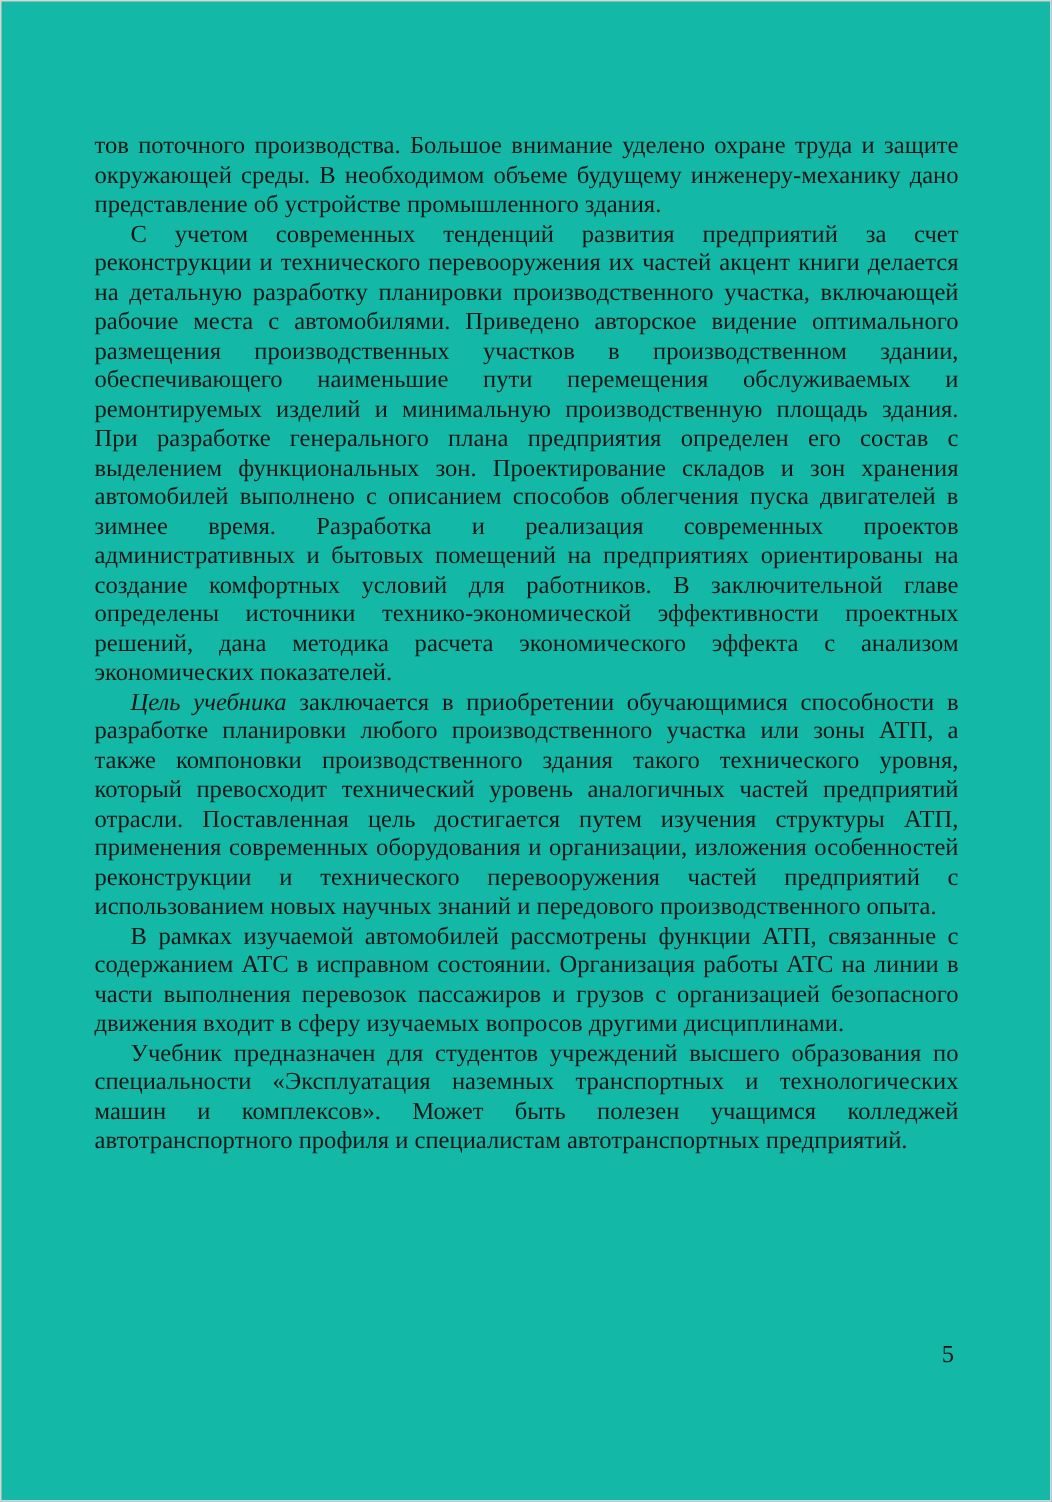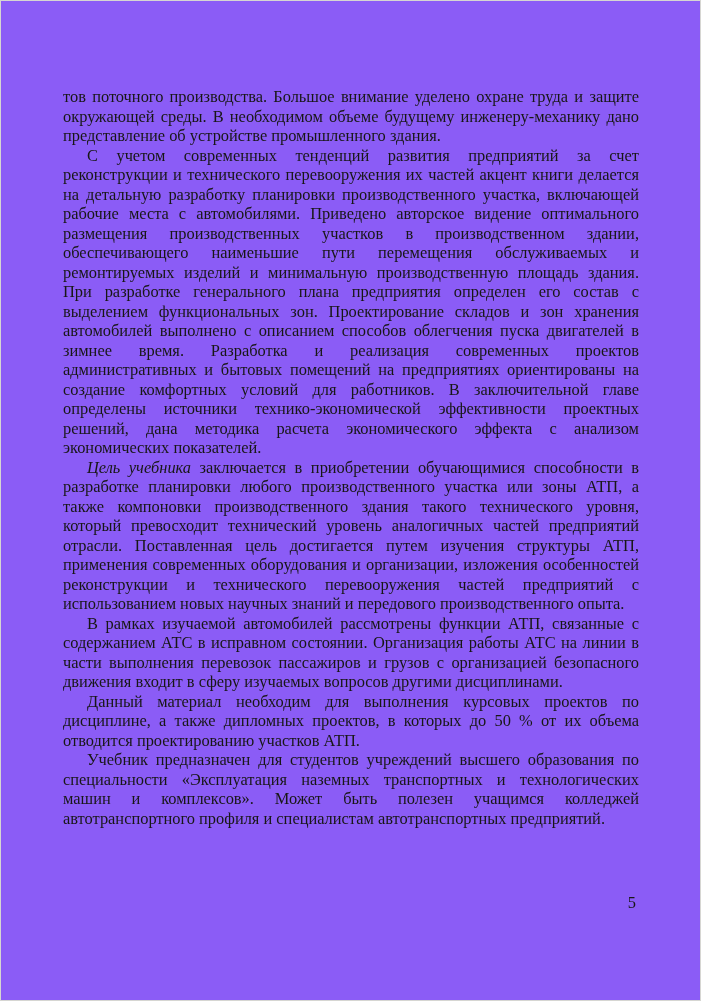--- a/index.html
+++ b/index.html
@@ -5,21 +5,21 @@
   html, body {
     margin: 0;
     padding: 0;
     background: #e8e8e6;
   }
   .page {
     position: relative;
     width: 701px;
     height: 1001px;
     margin: 0 auto;
-    background: #8b5cf6;
+    background: #14b8a6;
     box-sizing: border-box;
     border: 1px solid #d6d6d2;
     overflow: hidden;
     font-family: "Liberation Serif", "DejaVu Serif", serif;
     color: #181716;
   }
   .page-text {
     position: absolute;
     left: 62px;
     top: 86px;
@@ -52,17 +52,16 @@
 </style>
 </head>
 <body>
 
 <div class="page">
   <div class="page-text">
       <p class="no-indent">тов поточного производства. Большое внимание уделено охране труда и защите окружающей среды. В необходимом объеме будущему инженеру-механику дано представление об устройстве промышленного здания.</p>
       <p>С учетом современных тенденций развития предприятий за счет реконструкции и технического перевооружения их частей акцент книги делается на детальную разработку планировки производственного участка, включающей рабочие места с автомобилями. Приведено авторское видение оптимального размещения производственных участков в производственном здании, обеспечивающего наименьшие пути перемещения обслуживаемых и ремонтируемых изделий и минимальную производственную площадь здания. При разработке генерального плана предприятия определен его состав с выделением функциональных зон. Проектирование складов и зон хранения автомобилей выполнено с описанием способов облегчения пуска двигателей в зимнее время. Разработка и реализация современных проектов административных и бытовых помещений на предприятиях ориентированы на создание комфортных условий для работников. В заключительной главе определены источники технико-экономической эффективности проектных решений, дана методика расчета экономического эффекта с анализом экономических показателей.</p>
       <p><em>Цель учебника</em> заключается в приобретении обучающимися способности в разработке планировки любого производственного участка или зоны АТП, а также компоновки производственного здания такого технического уровня, который превосходит технический уровень аналогичных частей предприятий отрасли. Поставленная цель достигается путем изучения структуры АТП, применения современных оборудования и организации, изложения особенностей реконструкции и технического перевооружения частей предприятий с использованием новых научных знаний и передового производственного опыта.</p>
       <p>В рамках изучаемой автомобилей рассмотрены функции АТП, связанные с содержанием АТС в исправном состоянии. Организация работы АТС на линии в части выполнения перевозок пассажиров и грузов с организацией безопасного движения входит в сферу изучаемых вопросов другими дисциплинами.</p>
-      <p>Данный материал необходим для выполнения курсовых проектов по дисциплине, а также дипломных проектов, в которых до 50 % от их объема отводится проектированию участков АТП.</p>
       <p>Учебник предназначен для студентов учреждений высшего образования по специальности «Эксплуатация наземных транспортных и технологических машин и комплексов». Может быть полезен учащимся колледжей автотранспортного профиля и специалистам автотранспортных предприятий.</p>
     </div>
   <div class="page-number">5</div>
 </div>
 
 </body></html>

